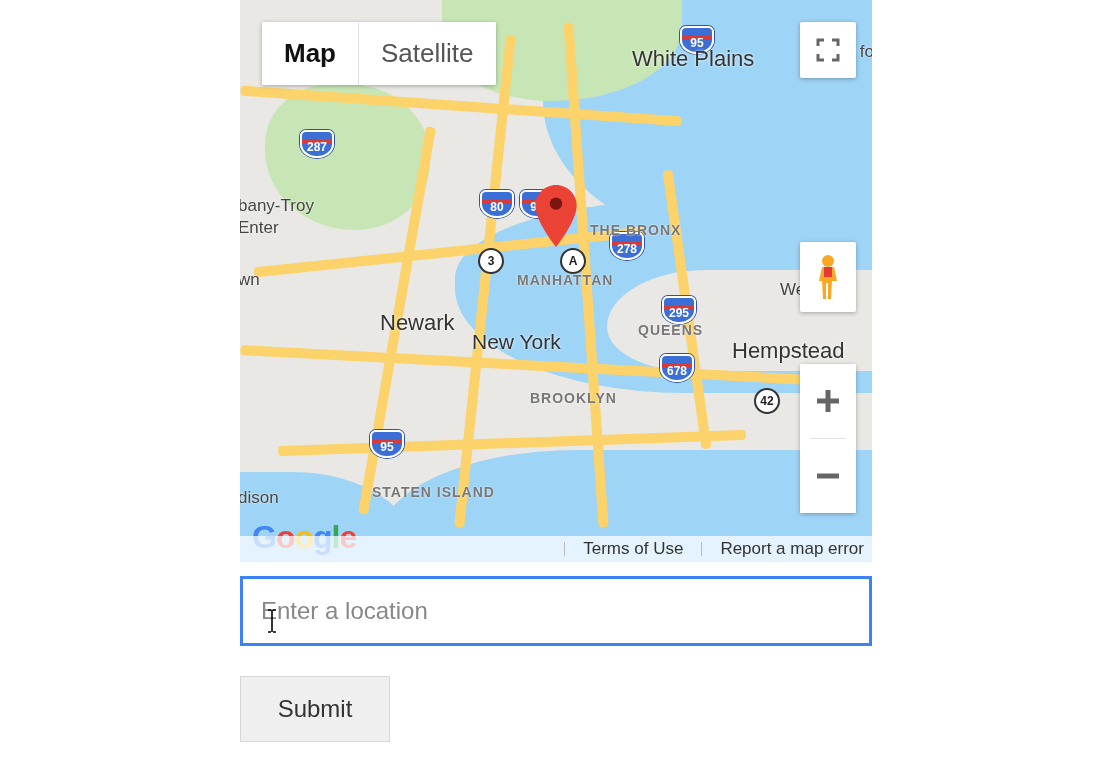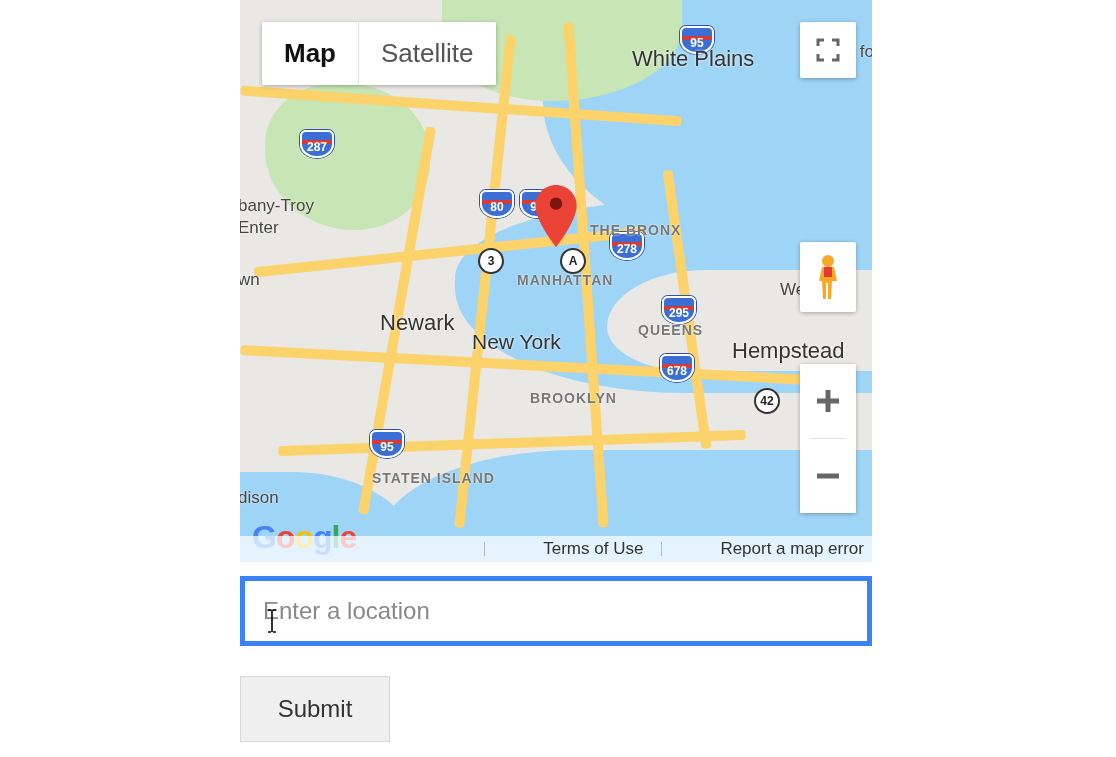--- a/index.html
+++ b/index.html
@@ -106,36 +106,36 @@
   .zoom svg { stroke:#666; }
 
   .footer-bar {
     position:absolute; bottom:0; left:0; right:0; height:26px;
     display:flex; align-items:center; justify-content:flex-end;
     gap:18px; padding-right:8px;
     background:rgba(255,255,255,.72);
     font-size:17px; color:#333;
   }
   .footer-bar .sep { width:1px; height:14px; background:#bbb; }
-  .footer-link { color:#333; cursor:pointer;margin-left:40px; }
+  .footer-link { color:#333; cursor:pointer; }
   .google-logo {
     position:absolute; bottom:6px; left:12px;
     font-size:32px; font-weight:700; letter-spacing:-1px; font-family:Arial,sans-serif;
   }
   .google-logo span:nth-child(1){color:#4285F4}
   .google-logo span:nth-child(2){color:#EA4335}
   .google-logo span:nth-child(3){color:#FBBC05}
   .google-logo span:nth-child(4){color:#4285F4}
   .google-logo span:nth-child(5){color:#34A853}
   .google-logo span:nth-child(6){color:#EA4335}
 
   .location-input {
     margin-top:14px;
     width:632px; height:70px;
-    border:5px solid #3b82f6;
+    border:3px solid #3b82f6;
     font-size:24px; color:#555;
     padding:0 18px;
     font-family:inherit;
   }
   .location-input::placeholder { color:#888; }
   .submit-btn {
     margin-top:30px;
     width:150px; height:66px;
     background:#efefef; border:1px solid #d7d7d7;
     font-size:24px; color:#333;
@@ -209,21 +209,21 @@
     <div class="city-sm" style="top:196px; left:-2px">bany-Troy</div>
     <div class="city-sm" style="top:218px; left:-2px">Enter</div>
     <div class="city-sm" style="top:270px; left:-2px">wn</div>
     <div class="city-sm" style="top:488px; left:-2px">dison</div>
     <div class="city-sm" style="top:42px;  right:-2px">fo</div>
 
     <div class="hood" style="top:272px; left:277px">MANHATTAN</div>
     <div class="hood" style="top:222px; left:350px">THE BRONX</div>
     <div class="hood" style="top:322px; left:398px">QUEENS</div>
     <div class="hood" style="top:390px; left:290px">BROOKLYN</div>
-    <div class="hood" style="top:470px; left:132px">STATEN ISLAND</div>
+    <div class="hood" style="top:484px; left:132px">STATEN ISLAND</div>
 
     <div class="pin">
       <svg viewBox="0 0 40 60">
         <path d="M20 0C9 0 0 9 0 20c0 15 20 40 20 40s20-25 20-40C40 9 31 0 20 0z" fill="#ea4335"></path>
         <circle cx="20" cy="18" r="6" fill="#7a1510"></circle>
       </svg>
     </div>
 
     <div class="maptype">
       <button class="active">Map</button>

